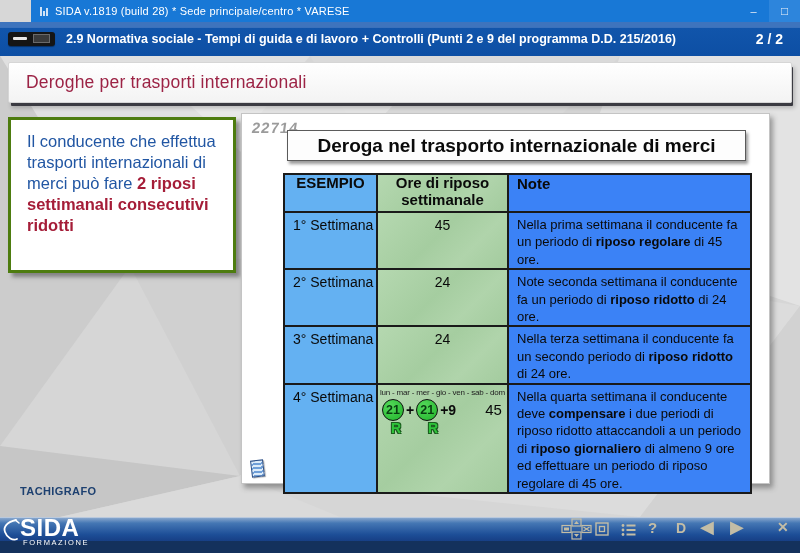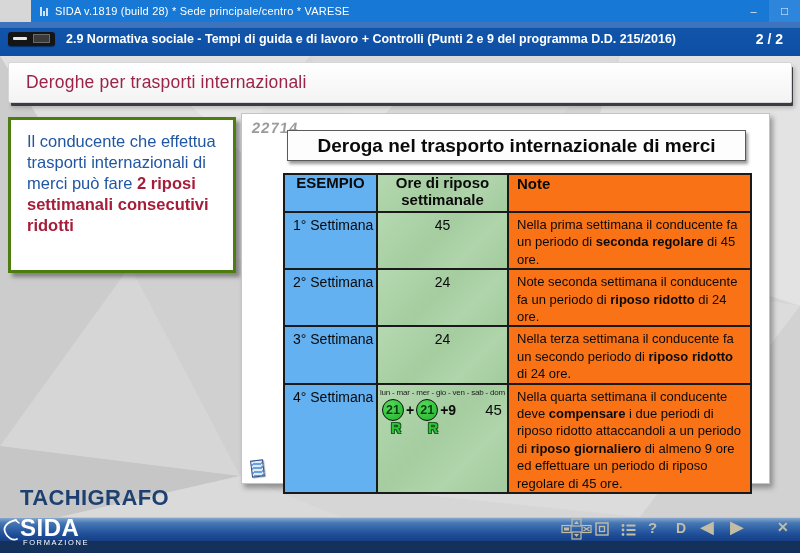--- a/index.html
+++ b/index.html
@@ -55,21 +55,21 @@
   .slide-title-box { position:absolute; left:45px; top:16px; width:459px; height:31px;
     background:#fdfdfd; border:1px solid #5a5a5a; box-shadow:2px 3px 3px #9a9a9a;
     display:flex; align-items:center; justify-content:center; }
   .slide-title { font-size:19px; font-weight:bold; color:#0a0a0a; white-space:nowrap; }
 
   
   table.rest { position:absolute; left:41px; top:59px; width:467px; border-collapse:collapse; table-layout:fixed; }
   table.rest td { border:2px solid #1a1a1a; vertical-align:top; overflow:hidden; }
   .bg-blue { background:#64b1f2; }
   .bg-green { background:linear-gradient(135deg,#b5d8b0 0%,#a5cda0 45%,#b0d4ab 70%,#a3cb9e 100%); }
-  .bg-orange { background:#f97316; }
+  .bg-orange { background:#3b82f6; }
   td.h { vertical-align:middle; font-weight:bold; font-size:15px; color:#0a0a0a; }
   td.h.c { text-align:center; line-height:1.12;margin-top:42px; }
   td.h.l { padding-left:8px; }
   td.week { font-size:14px; padding:4px 2px 0 8px; color:#0a0a0a; }
   td.hours { font-size:14px; text-align:center; padding-top:4px; color:#0a0a0a; }
   td.note { font-size:13px; line-height:1.34; padding:3px 6px 0 8px; color:#0a0a0a; }
   td.note .b, .b { font-weight:700; }
 
   
   .wk4 { position:relative; width:100%; height:100%; }
@@ -83,21 +83,21 @@
   .total { margin-left:27px; font-weight:500; font-size:15px; }
   .r-label { position:absolute; top:32px; font-size:14px; font-weight:bold; color:#2ec43a;
     text-shadow:1px 1px 0 #1a5c1e, -1px -1px 0 #1a5c1e, 1px -1px 0 #1a5c1e, -1px 1px 0 #1a5c1e; }
   .r-a { left:13px; } .r-b { left:50px; }
 
   
   .doc-icon { position:absolute; left:9px; top:346px; width:13px; height:17px;
     background:repeating-linear-gradient(180deg,#dcebf9 0 2px,#6f9fd8 2px 4px), linear-gradient(135deg,#cfe4f7,#5a8fd0);
     border:1px solid #2a4e86; transform:rotate(-7deg); box-shadow:1px 1px 1px rgba(0,0,0,.3); }
 
-  .tachigrafo { position:absolute; left:20px; top:429px; font-size:22px; font-weight:bold;
+  .tachigrafo { position:absolute; left:20px; top:429px; font-size:11px; font-weight:bold;
     color:#1d4070; letter-spacing:0.4px; }
 
   
   .footer { position:absolute; left:0; top:517px; width:800px; height:24px;
     background:linear-gradient(180deg,#87a6cd 0%,#4577b4 22%,#1d4e97 72%,#173f85 100%);
     border-top:1px solid #b9c9de; }
   .logo { position:absolute; left:2px; top:514px; z-index:5; color:#fff; }
   .logo-swoosh { position:absolute; left:0px; top:4px; }
   .logo-text { position:absolute; left:18px; top:0px; font-size:24px; font-weight:bold; letter-spacing:0.5px; }
   .logo-sub { position:absolute; left:21px; top:24px; font-size:7.5px; font-weight:normal; letter-spacing:1.6px; }
@@ -175,21 +175,21 @@
           </colgroup>
         <tbody>
             <tr style="height:38px">
           <td class="h c bg-blue">ESEMPIO</td>
           <td class="h c bg-green">Ore di riposo settimanale</td>
           <td class="h l bg-orange">Note</td>
         </tr>
         <tr style="height:39px">
           <td class="week bg-blue">1° Settimana</td>
           <td class="hours bg-green">45</td>
-          <td class="note bg-orange"><span>Nella prima settimana il conducente fa un periodo di </span><span class="b">seconda regolare</span><span> di 45 ore.</span></td>
+          <td class="note bg-orange"><span>Nella prima settimana il conducente fa un periodo di </span><span class="b">riposo regolare</span><span> di 45 ore.</span></td>
         </tr>
         <tr style="height:55px">
           <td class="week bg-blue">2° Settimana</td>
           <td class="hours bg-green">24</td>
           <td class="note bg-orange"><span>Note seconda settimana il conducente fa un periodo di </span><span class="b">riposo ridotto</span><span> di 24 ore.</span></td>
         </tr>
         <tr style="height:55px">
           <td class="week bg-blue">3° Settimana</td>
           <td class="hours bg-green">24</td>
           <td class="note bg-orange"><span>Nella terza settimana il conducente fa un secondo periodo di </span><span class="b">riposo ridotto</span><span> di 24 ore.</span></td>

